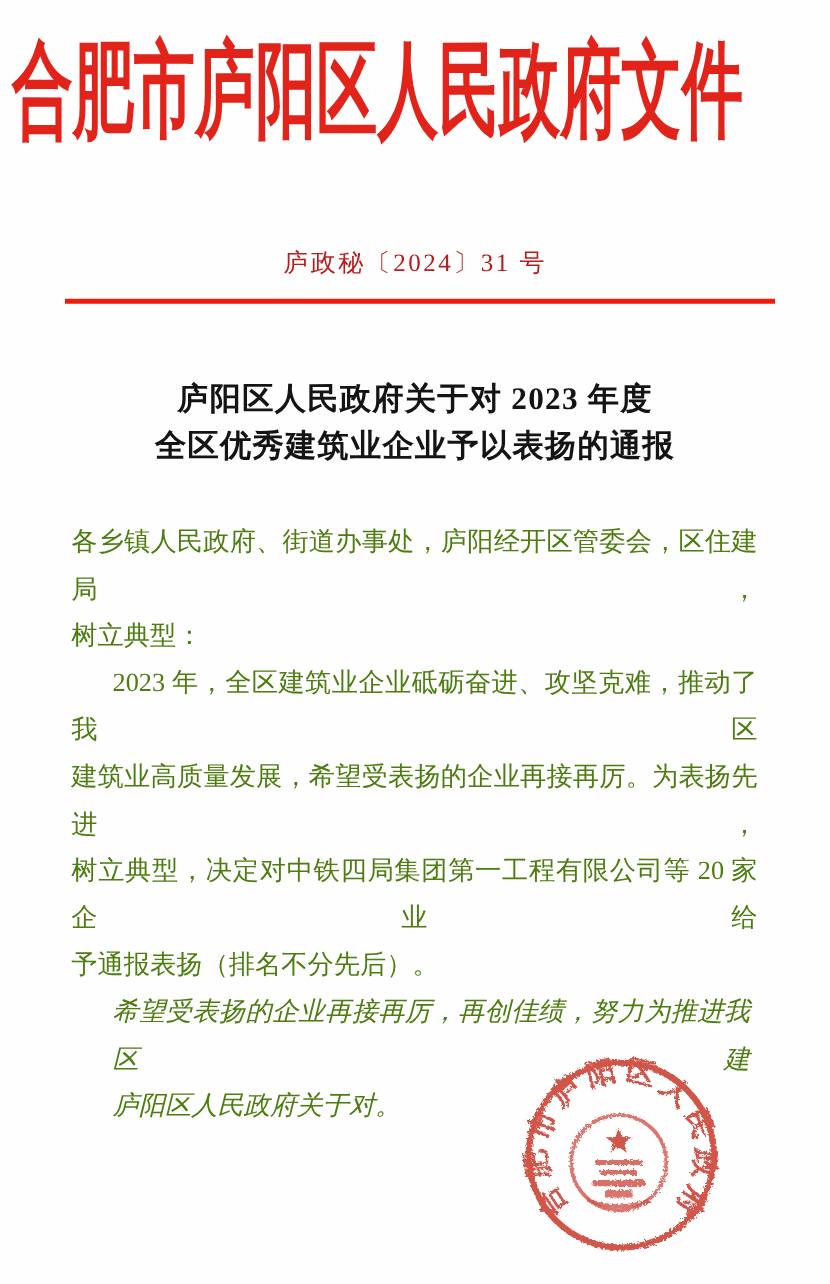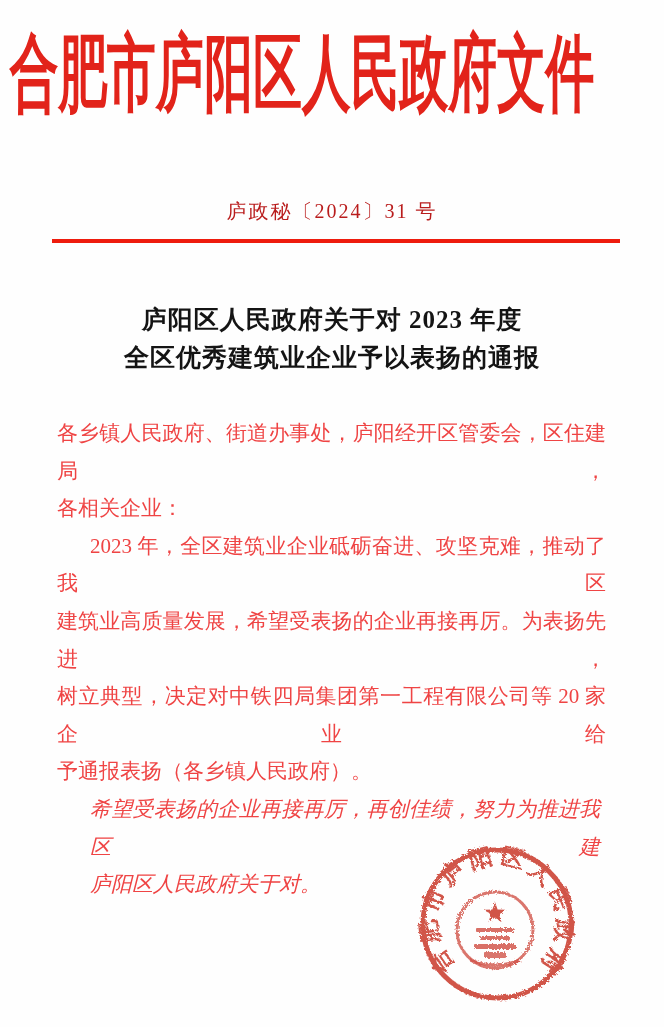--- a/index.html
+++ b/index.html
@@ -47,21 +47,21 @@
     text-align:center;
     font-weight:bold;
     font-size:25px;line-height:38px;
     letter-spacing:1px;
     color:#141414;
   }
   
   .body{
     position:absolute;top:415px;left:57px;width:549px;
     font-size:21px;line-height:37.6px;
-    color:#ef4444;
+    color:#4d7c0f;
   }
   .body .line{white-space:nowrap;}
   .body .just{
     white-space:normal;
     text-align:justify;
     text-align-last:justify;
   }
   .body .ind{text-indent:33px;}
   .body .hang{margin-left:33px;font-style:italic;}
   .body .hang.just{width:510px;}
@@ -98,25 +98,25 @@
 
   <div class="red-line"></div>
 
   <div class="title">
     <div>庐阳区人民政府关于对 2023 年度</div>
     <div>全区优秀建筑业企业予以表扬的通报</div>
   </div>
 
   <div class="body">
     <div class="line just">各乡镇人民政府、街道办事处，庐阳经开区管委会，区住建局，</div>
-    <div class="line">各相关企业：</div>
+    <div class="line">树立典型：</div>
     <div class="line just ind">2023 年，全区建筑业企业砥砺奋进、攻坚克难，推动了我区</div>
     <div class="line just">建筑业高质量发展，希望受表扬的企业再接再厉。为表扬先进，</div>
     <div class="line just">树立典型，决定对中铁四局集团第一工程有限公司等 20 家企业给</div>
-    <div class="line">予通报表扬（各乡镇人民政府）。</div>
+    <div class="line">予通报表扬（排名不分先后）。</div>
     <div class="line just hang">希望受表扬的企业再接再厉，再创佳绩，努力为推进我区建</div>
     <div class="line hang">庐阳区人民政府关于对。</div>
   </div>
 
 
   <svg class="seal" viewBox="0 0 176 176" xmlns="http://www.w3.org/2000/svg">
     <defs>
       <filter id="stampRough" x="-10%" y="-10%" width="120%" height="120%">
         <feTurbulence type="fractalNoise" baseFrequency="0.55" numOctaves="2" seed="7" result="noise"></feTurbulence>
         <feDisplacementMap in="SourceGraphic" in2="noise" scale="4"></feDisplacementMap>

